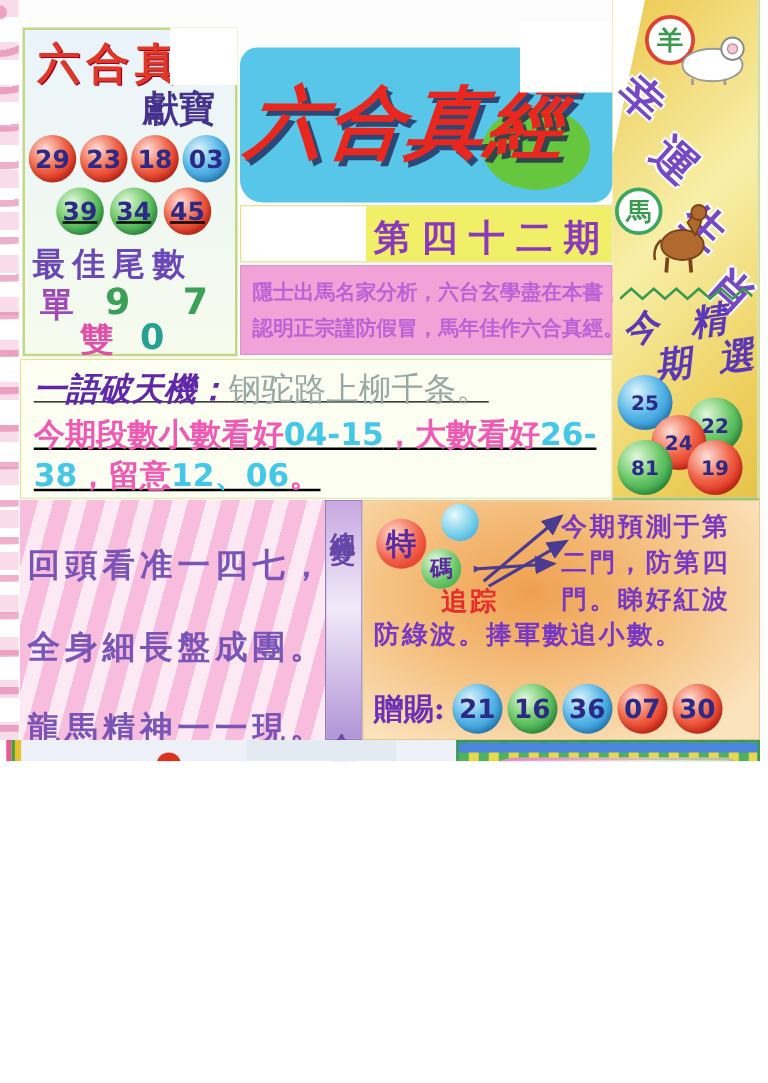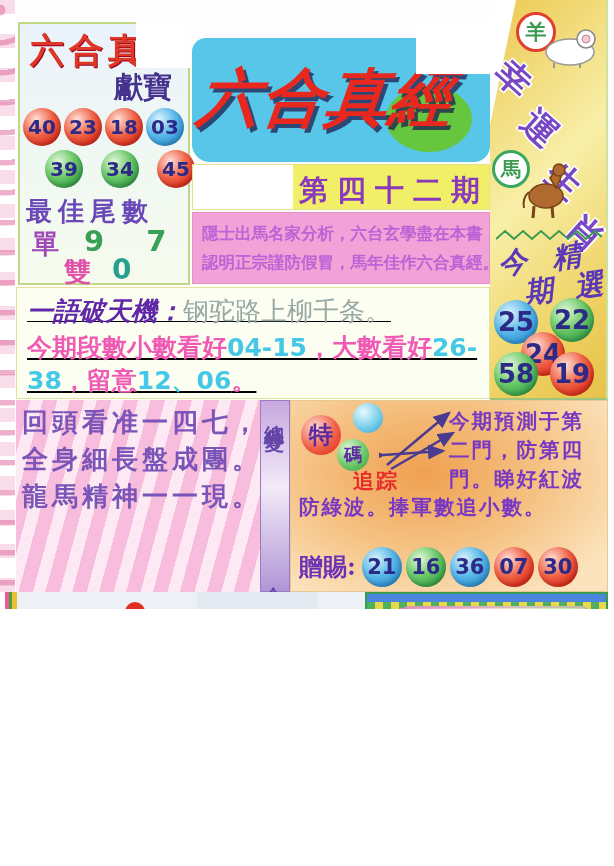--- a/index.html
+++ b/index.html
@@ -16,33 +16,33 @@
 
   
   .treasure{position:absolute;left:18px;top:22px;width:172px;height:263px;
     border:2px solid #c2d884;background:linear-gradient(180deg,#eaf3fb 0%,#f2f9f0 70%,#f7fbee 100%);}
   .treasure .white-patch{position:absolute;right:-2px;top:-2px;width:54px;height:46px;background:#fff;}
   .t-title{position:absolute;left:10px;top:4px;font-size:34px;font-weight:bold;color:#e03826;
     letter-spacing:5px;text-shadow:1px 1px 0 #902;font-family:"DejaVu Serif",serif;}
   .t-sub{position:absolute;left:46px;top:44px;font-size:29px;font-weight:bold;color:#44328e;
     font-family:"DejaVu Serif",serif;margin-left:48px;}
   .t-row1{position:absolute;left:3px;top:84px;display:flex;gap:3px;}
-  .t-row2{position:absolute;left:25px;top:126px;display:flex;gap:18px;}
+  .t-row2{position:absolute;left:25px;top:126px;display:flex;gap:5px;text-decoration:underline;}
   .t-tail{position:absolute;left:6px;top:170px;font-size:26px;font-weight:bold;color:#6a48b8;
     letter-spacing:6px;font-family:"DejaVu Serif",serif;text-align:center;}
   .t-odd-label{position:absolute;left:12px;top:202px;font-size:27px;font-weight:bold;color:#a048b8;}
   .t-odd-val{position:absolute;left:64px;top:200px;font-size:29px;font-weight:bold;color:#3aa058;letter-spacing:16px;}
   .t-even-label{position:absolute;left:44px;top:230px;font-size:27px;font-weight:bold;color:#e050a8;}
   .t-even-val{position:absolute;left:92px;top:229px;font-size:28px;font-weight:bold;color:#28a090;letter-spacing:12px;}
 
   
   .ball{border-radius:50%;display:flex;align-items:center;justify-content:center;
     font-weight:bold;color:#2c2a86;box-shadow:inset -2px -3px 4px rgba(0,0,0,.18);}
   .ball.sz38{width:38px;height:38px;font-size:20px;}
-  .ball.sz44{width:44px;height:44px;font-size:26px;text-align:right;}
+  .ball.sz44{width:44px;height:44px;font-size:16px;text-align:right;}
   .ball.sz40{width:40px;height:40px;font-size:21px;}
   .ball-red{background:radial-gradient(circle at 35% 30%, #ffe0d8 0%, #f06448 45%, #dd2816 80%);}
   .ball-blue{background:radial-gradient(circle at 35% 30%, #dcf4fc 0%, #5ab8e8 45%, #2b90d4 80%);}
   .ball-green{background:radial-gradient(circle at 35% 30%, #e2f8da 0%, #6cc868 45%, #32a048 80%);}
 
   
   .mast{position:absolute;left:192px;top:38px;width:298px;height:124px;
     background:#57c6e8;border-radius:14px 20px 16px 18px;}
   .mast .green-blob{position:absolute;right:18px;top:48px;width:86px;height:66px;background:#66c63e;border-radius:50%;}
   .mast-title{position:absolute;left:6px;top:18px;font-size:62px;font-weight:bold;font-style:italic;
@@ -93,21 +93,21 @@
   .poem-title{white-space:nowrap;font-size:26px;font-weight:bold;letter-spacing:6px;
     font-family:"DejaVu Serif",serif;margin-left:6px;}
   .poem-title span:nth-child(1){color:#8a4ac0;}
   .poem-title span:nth-child(2){color:#3aa06a;}
   .poem-title span:nth-child(3){color:#3a8ad0;}
   .poem-title span:nth-child(4){color:#7a4ac0;}
   .poem-title span:nth-child(5){color:#e8a820;}
   .poem-title span:nth-child(6){color:#e6c020;}
   .poem-title span:nth-child(7){color:#c05ab0;}
   .poem-line{font-size:26px;font-weight:bold;color:#7a55b8;letter-spacing:4px;line-height:37px;
-    white-space:nowrap;font-family:Liberation Mono, monospace;}
+    white-space:nowrap;font-family:Liberation Serif, serif;margin-top:28px;}
 
   
   .vstrip{position:absolute;left:260px;top:400px;width:30px;height:192px;
     background:linear-gradient(180deg,#c8a8e0,#f2eaf8 45%,#b095d6);border:1px solid #9a7ac0;
     display:flex;flex-direction:column;align-items:center;justify-content:space-between;padding:8px 0;}
   .vstrip div{writing-mode:vertical-rl;font-size:20px;font-weight:bold;color:#6446a8;
     letter-spacing:4px;font-family:"DejaVu Serif",serif;}
 
   
   .special{position:absolute;left:290px;top:400px;width:318px;height:192px;
@@ -168,21 +168,21 @@
 
 <div id="page">
 
   <div class="edge-strip"></div>
 
   <div class="treasure">
     <div class="t-title">六合真</div>
     <div class="white-patch"></div>
     <div class="t-sub">獻寶</div>
     <div class="t-row1">
-      <span class="ball sz38 ball-red">40</span>
+      <span class="ball sz38 ball-red">29</span>
       <span class="ball sz38 ball-red">23</span>
       <span class="ball sz38 ball-red">18</span>
       <span class="ball sz38 ball-blue">03</span>
     </div>
     <div class="t-row2">
       <span class="ball sz38 ball-green">39</span>
       <span class="ball sz38 ball-green">34</span>
       <span class="ball sz38 ball-red">45</span>
     </div>
     <div class="t-tail">最佳尾數</div>
@@ -229,23 +229,23 @@
       <path d="M9,34 Q2,40 4,50" fill="none" stroke="#7a4418" stroke-width="2"></path>
     </svg>
     <svg class="zigzag" width="106" height="14">
       <polyline points="0,11 9,3 18,11 27,3 36,11 45,3 54,11 63,3 72,11 81,3 90,11 99,3 106,9" fill="none" stroke="#3a9a50" stroke-width="2"></polyline>
     </svg>
     <div class="schar" style="left:8px;top:243px;">今</div>
     <div class="schar" style="left:34px;top:272px;">期</div>
     <div class="schar" style="left:62px;top:237px;">精</div>
     <div class="schar" style="left:84px;top:266px;">選</div>
     <span class="ball sz44 sb-ball ball-blue" style="left:4px;top:300px;">25</span>
-    <span class="ball sz44 sb-ball ball-green" style="left:60px;top:298px;">22</span>
+    <span class="ball sz44 sb-ball ball-green" style="left:60px;top:318px;">22</span>
     <span class="ball sz44 sb-ball ball-red" style="left:31px;top:332px;">24</span>
-    <span class="ball sz44 sb-ball ball-green" style="left:4px;top:352px;">58</span>
+    <span class="ball sz44 sb-ball ball-green" style="left:4px;top:352px;">81</span>
     <span class="ball sz44 sb-ball ball-red" style="left:60px;top:352px;">19</span>
   </div>
 
   <div class="tipbox">
     <div class="inner">
       <div class="tip-line1">
         <span class="tip-lead">一語破天機：</span><span class="tip-riddle">钢驼路上柳千条。</span>
       </div>
       <div class="tip-line2">
         <span class="c-pink">今期段數小數看好</span><span class="c-cyan">04-15</span><span class="c-pink">，</span><span class="c-pink">大數看好</span><span class="c-cyan">26-38</span><span class="c-pink">，留意</span><span class="c-cyan">12、06</span><span class="c-pink">。</span>

